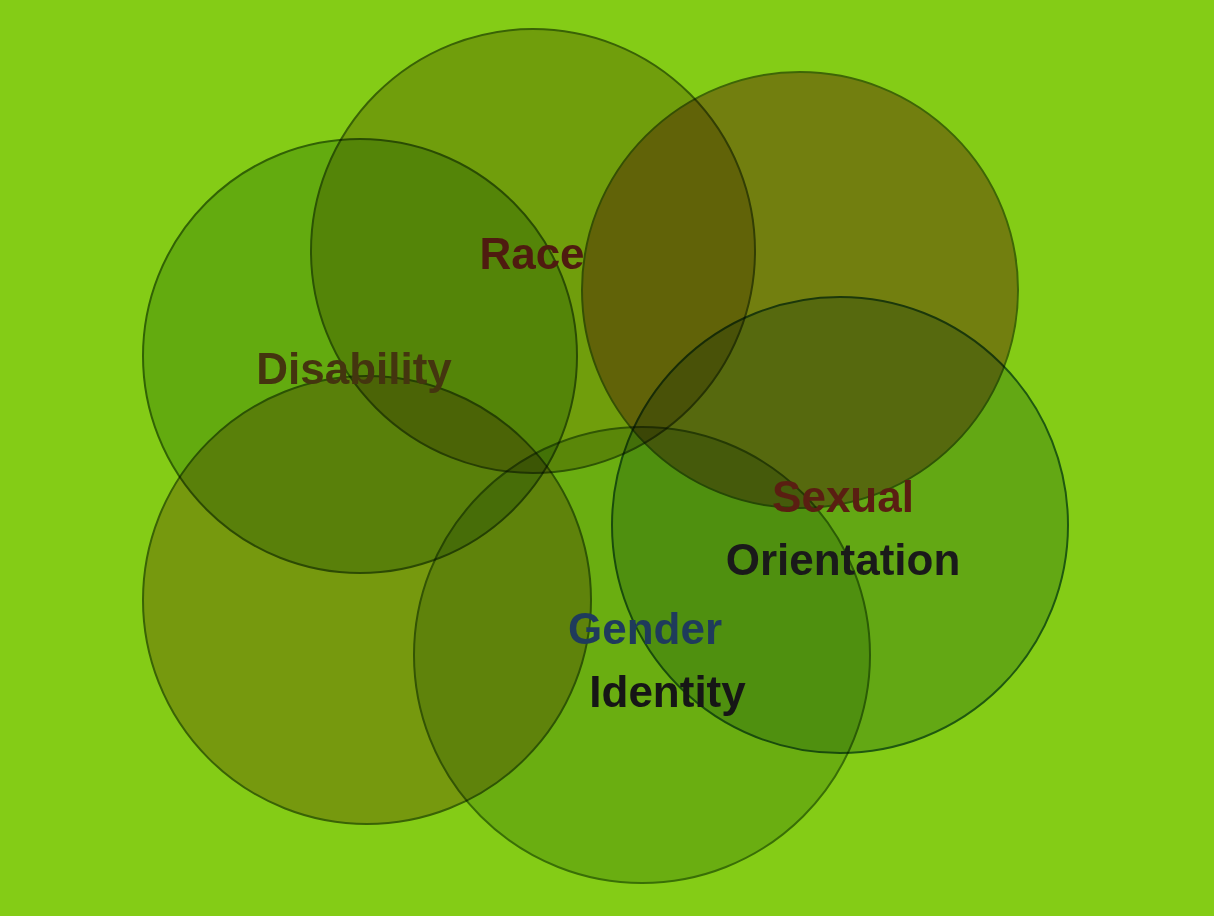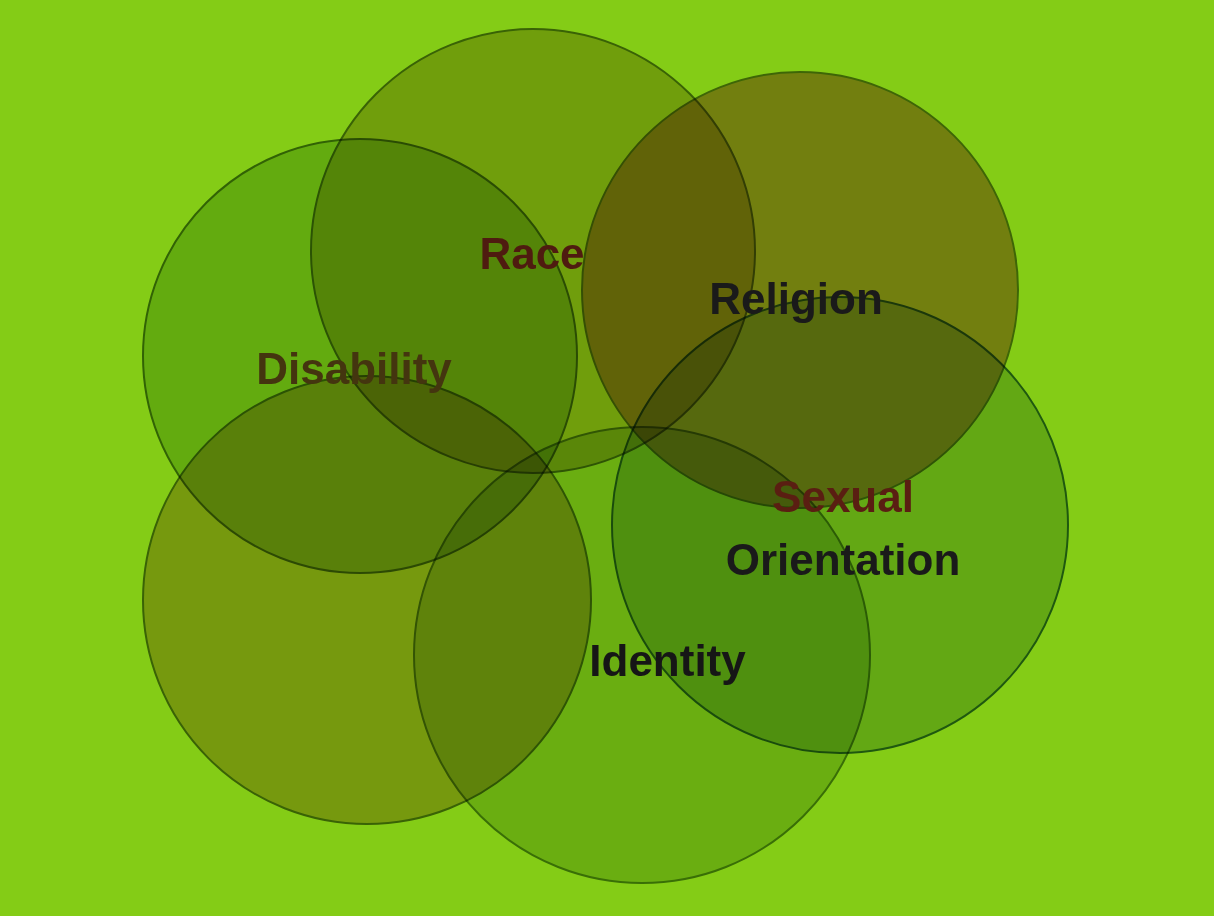--- a/index.html
+++ b/index.html
@@ -55,28 +55,26 @@
     <circle class="venn-circle" cx="360" cy="356" r="217" fill="#BFD6AA" stroke="#5F7B2C" stroke-width="2"></circle>
     <circle class="venn-circle" cx="840" cy="525" r="228" fill="#BFD2E8" stroke="#3C6FA8" stroke-width="2"></circle>
     <circle class="venn-circle" cx="367" cy="600" r="224" fill="#E4BFA2" stroke="#6E7B31" stroke-width="2"></circle>
     <circle class="venn-circle" cx="642" cy="655" r="228" fill="#CCDABE" stroke="#6E8B3D" stroke-width="2"></circle>
   </svg>
 
   <div class="labels-layer">
     <div class="circle-label" style="left: 532px; top: 253px;">
         <div style="color: rgb(79, 27, 16);">Race</div>
       </div>
-    <div class="circle-label" style="left: 796px; top: 298px;">
-        <div style="color: rgb(26, 26, 26);">Religion</div>
-      </div>
     <div class="circle-label" style="left: 354px; top: 368px;">
         <div style="color: rgb(68, 53, 15);">Disability</div>
       </div>
     <div class="circle-label" style="left: 843px; top: 528px;">
         <div style="color: rgb(90, 30, 18);">Sexual</div>
         <div style="color: rgb(26, 26, 26);">Orientation</div>
       </div>
     <div class="circle-label" style="left: 645px; top: 660px;">
+        <div style="color: rgb(31, 59, 92);">Gender</div>
         <div style="color: rgb(22, 22, 22); margin-left: 45px;">Identity</div>
       </div>
   </div>
 
 </div>
 
 </body></html>

